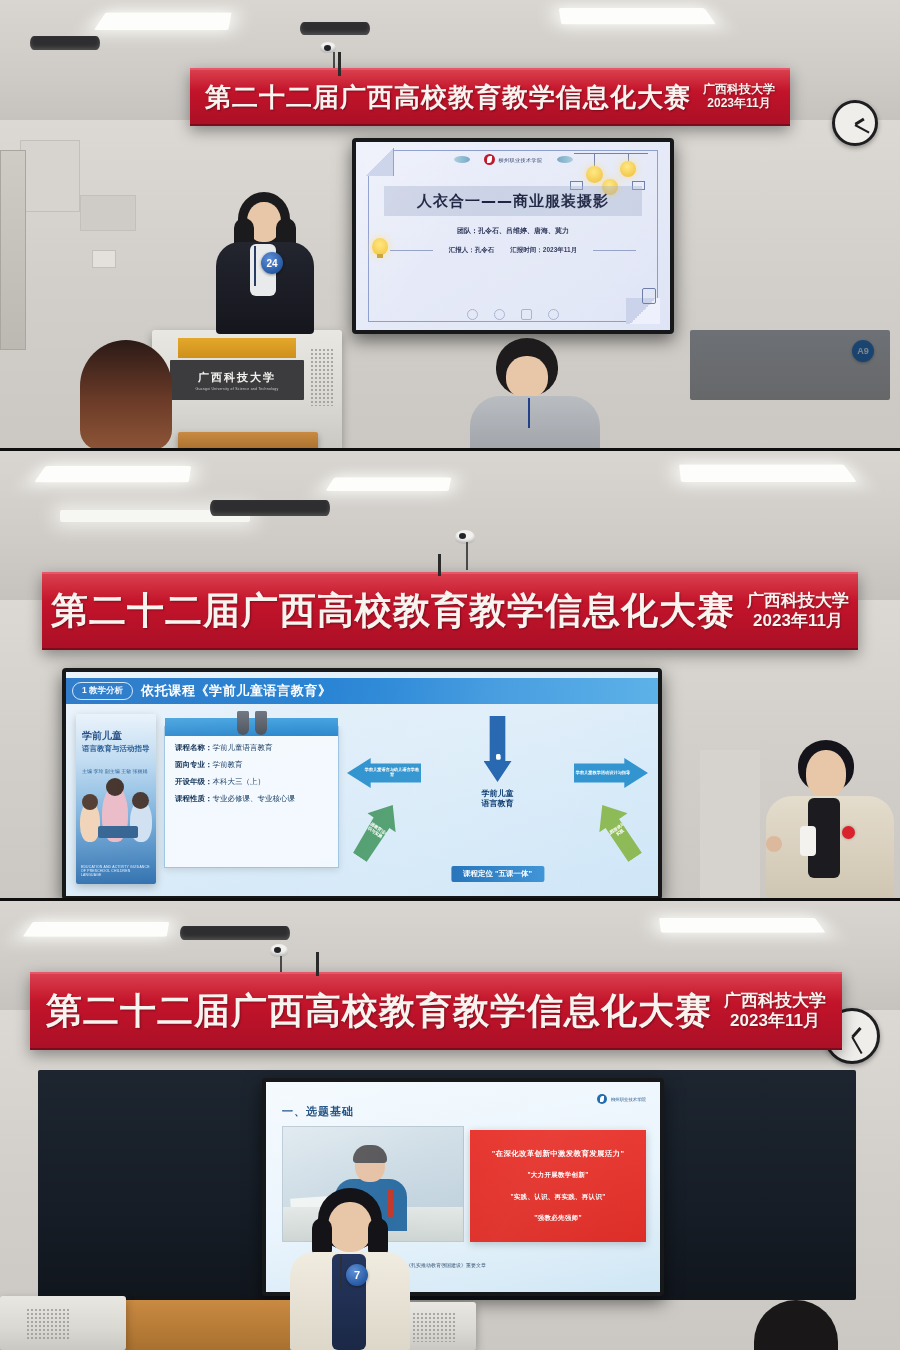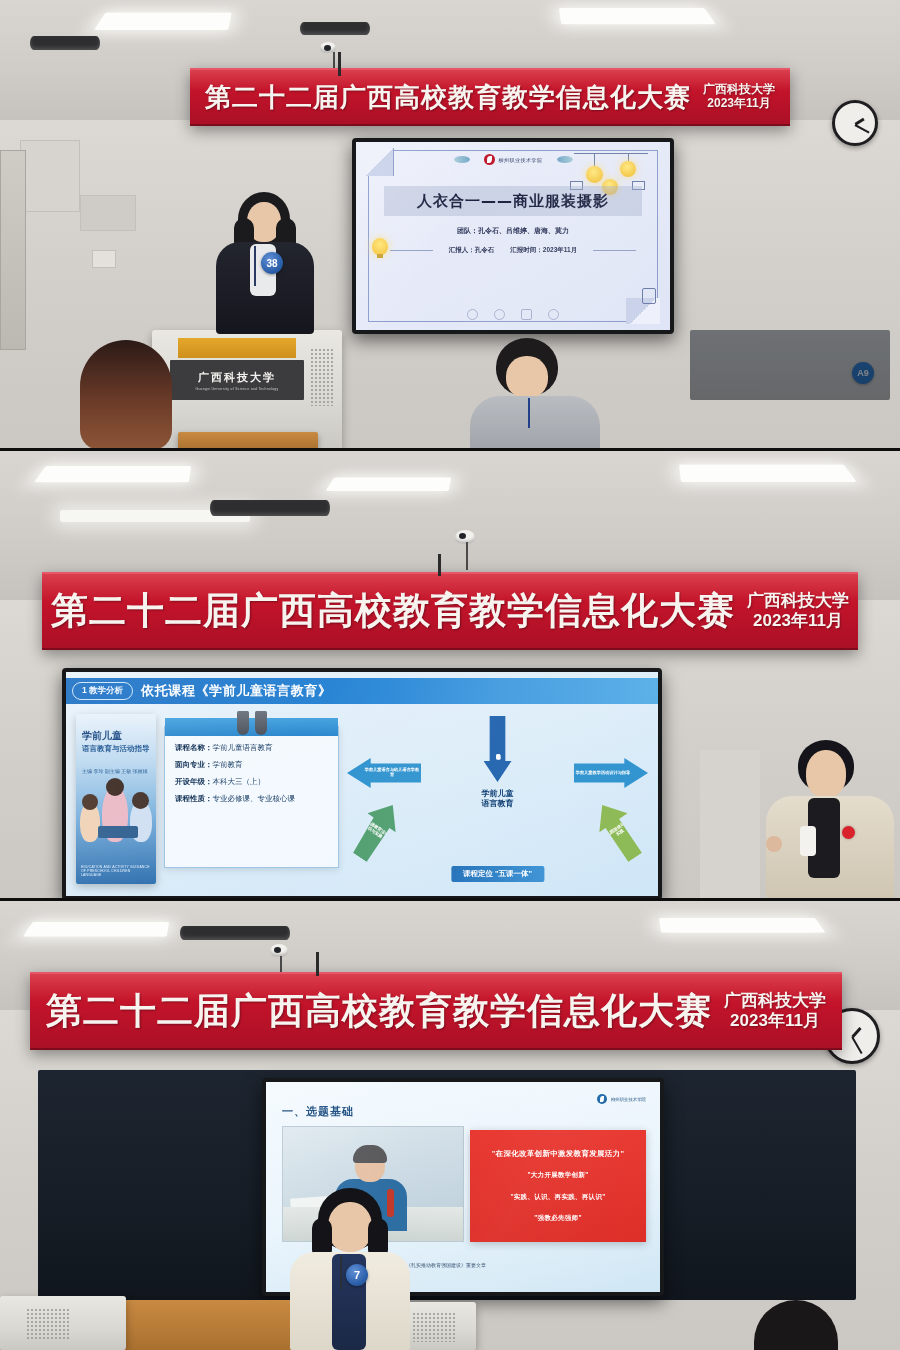--- a/index.html
+++ b/index.html
@@ -303,41 +303,41 @@
             <div class="s1-ic"></div>
             <div class="s1-ic"></div>
             <div class="s1-ic" style="border-radius:2px;"></div>
             <div class="s1-ic"></div>
           </div>
         </div>
         <div class="screen-gloss"></div>
       </div>
     </div>
 
-    <div class="sticker-a9" style="right:26px;top:362px;width:22px;height:22px;">A9</div>
+    <div class="sticker-a9" style="right:26px;top:340px;width:22px;height:22px;">A9</div>
     <div class="board-dark" style="left:690px;top:330px;width:200px;height:70px;opacity:.55;"></div>
 
     <div class="podium" style="left:152px;top:330px;width:190px;height:120px;">
       <div class="podium-strip" style="left:26px;top:8px;width:118px;height:20px;"></div>
       <div class="podium-plate" style="left:18px;top:30px;width:134px;height:40px;">
         <div class="cn">广西科技大学</div>
         <div class="en">Guangxi University of Science and Technology</div>
       </div>
       <div class="speaker-grill" style="left:158px;top:18px;width:24px;height:58px;"></div>
     </div>
 
     <div class="person" style="left:210px;top:192px;width:110px;height:150px;">
       <div class="p-hair" style="left:28px;top:0px;width:52px;height:54px;background:#1b1a1c;"></div>
       <div class="p-head" style="left:37px;top:10px;width:34px;height:40px;"></div>
       <div class="p-hair" style="left:24px;top:26px;width:20px;height:44px;background:#1b1a1c;border-radius:10px;"></div>
       <div class="p-hair" style="left:66px;top:26px;width:20px;height:44px;background:#1b1a1c;border-radius:10px;"></div>
       <div class="p-body" style="left:6px;top:50px;width:98px;height:92px;background:linear-gradient(180deg,#23252f,#15161d);border-radius:24px 24px 4px 4px;"></div>
       <div class="p-body" style="left:40px;top:52px;width:26px;height:52px;background:#e9eaec;border-radius:6px;"></div>
       <div class="lanyard" style="left:44px;top:54px;height:40px;"></div>
-      <div class="badge" style="left:51px;top:60px;width:22px;height:22px;font-size:10px;">38</div>
+      <div class="badge" style="left:51px;top:60px;width:22px;height:22px;font-size:10px;">24</div>
     </div>
 
     <div class="person" style="left:62px;top:340px;width:128px;height:110px;">
       <div class="p-hair" style="left:18px;top:0px;width:92px;height:110px;background:linear-gradient(180deg,#2b1a16 0%, #6b3b28 55%, #8d5537 100%);border-radius:46px 46px 20px 20px;"></div>
     </div>
     <div class="person" style="left:470px;top:338px;width:130px;height:112px;">
       <div class="p-hair" style="left:26px;top:0px;width:62px;height:58px;background:#1d1b1c;"></div>
       <div class="p-head" style="left:36px;top:18px;width:42px;height:42px;"></div>
       <div class="p-body" style="left:0px;top:58px;width:130px;height:60px;background:linear-gradient(180deg,#b9bcc1,#9ea2a8);border-radius:30px 30px 0 0;"></div>
       <div class="lanyard" style="left:58px;top:60px;height:30px;background:#22408a;"></div>

